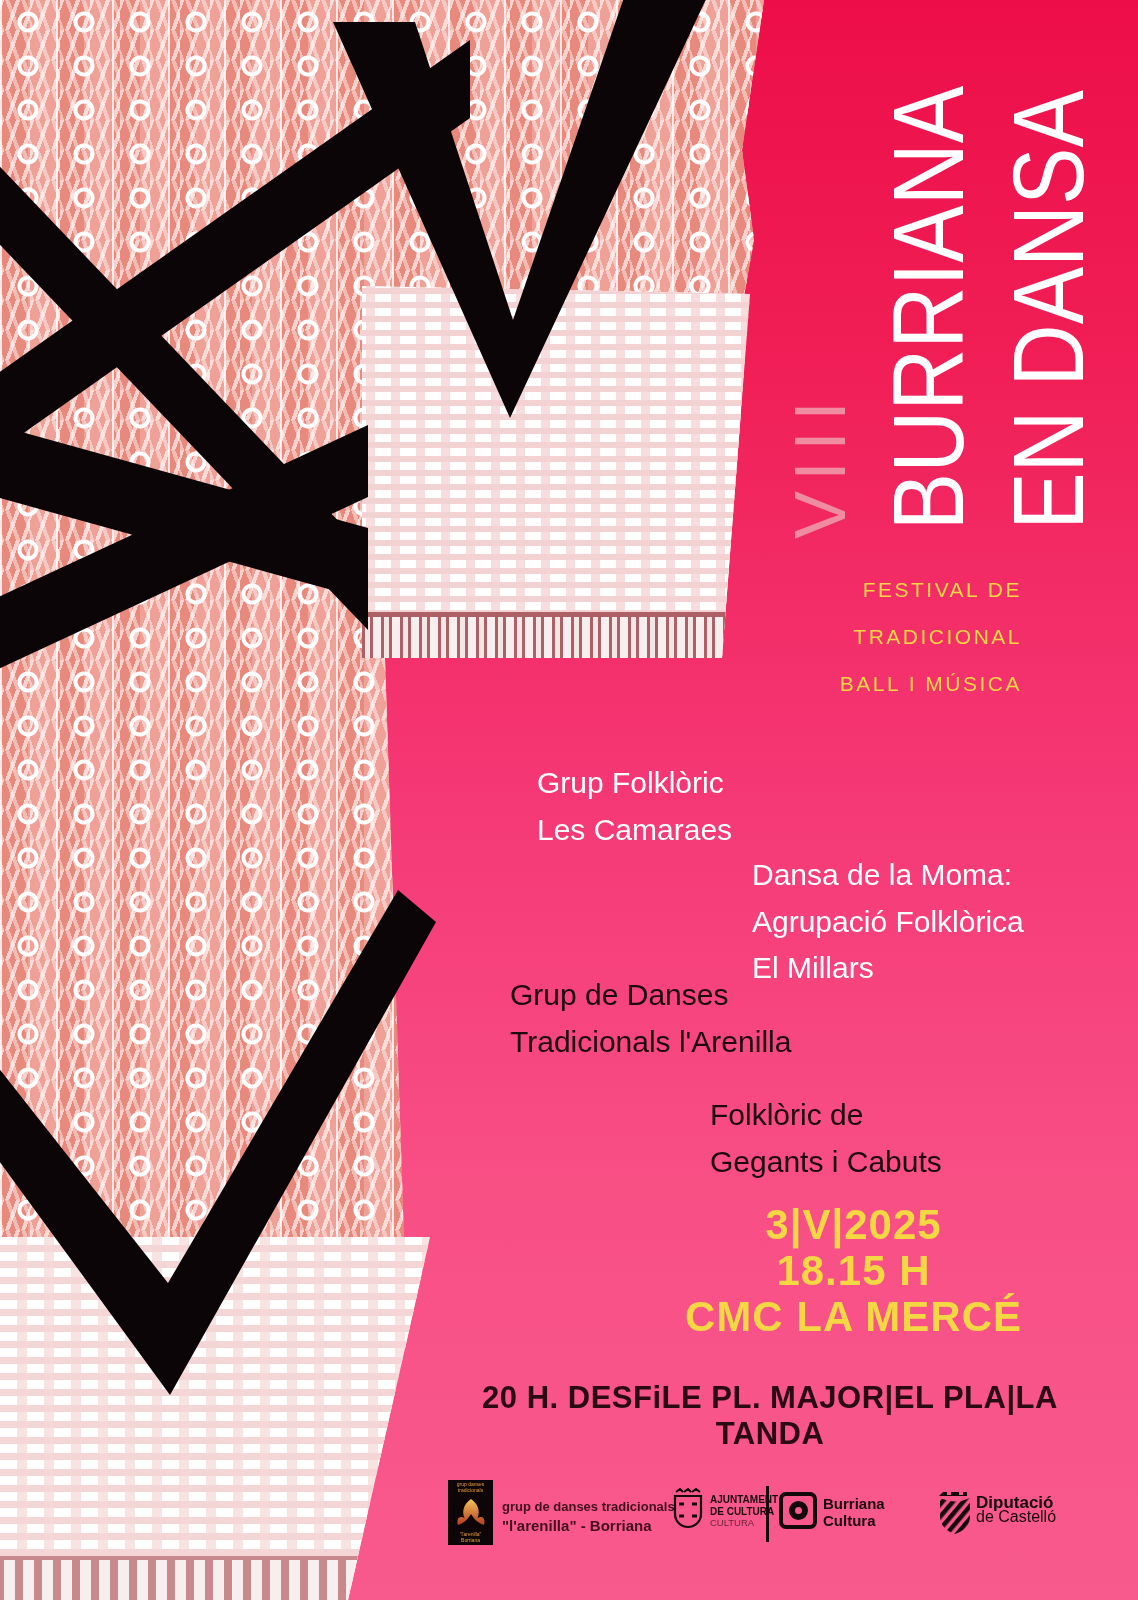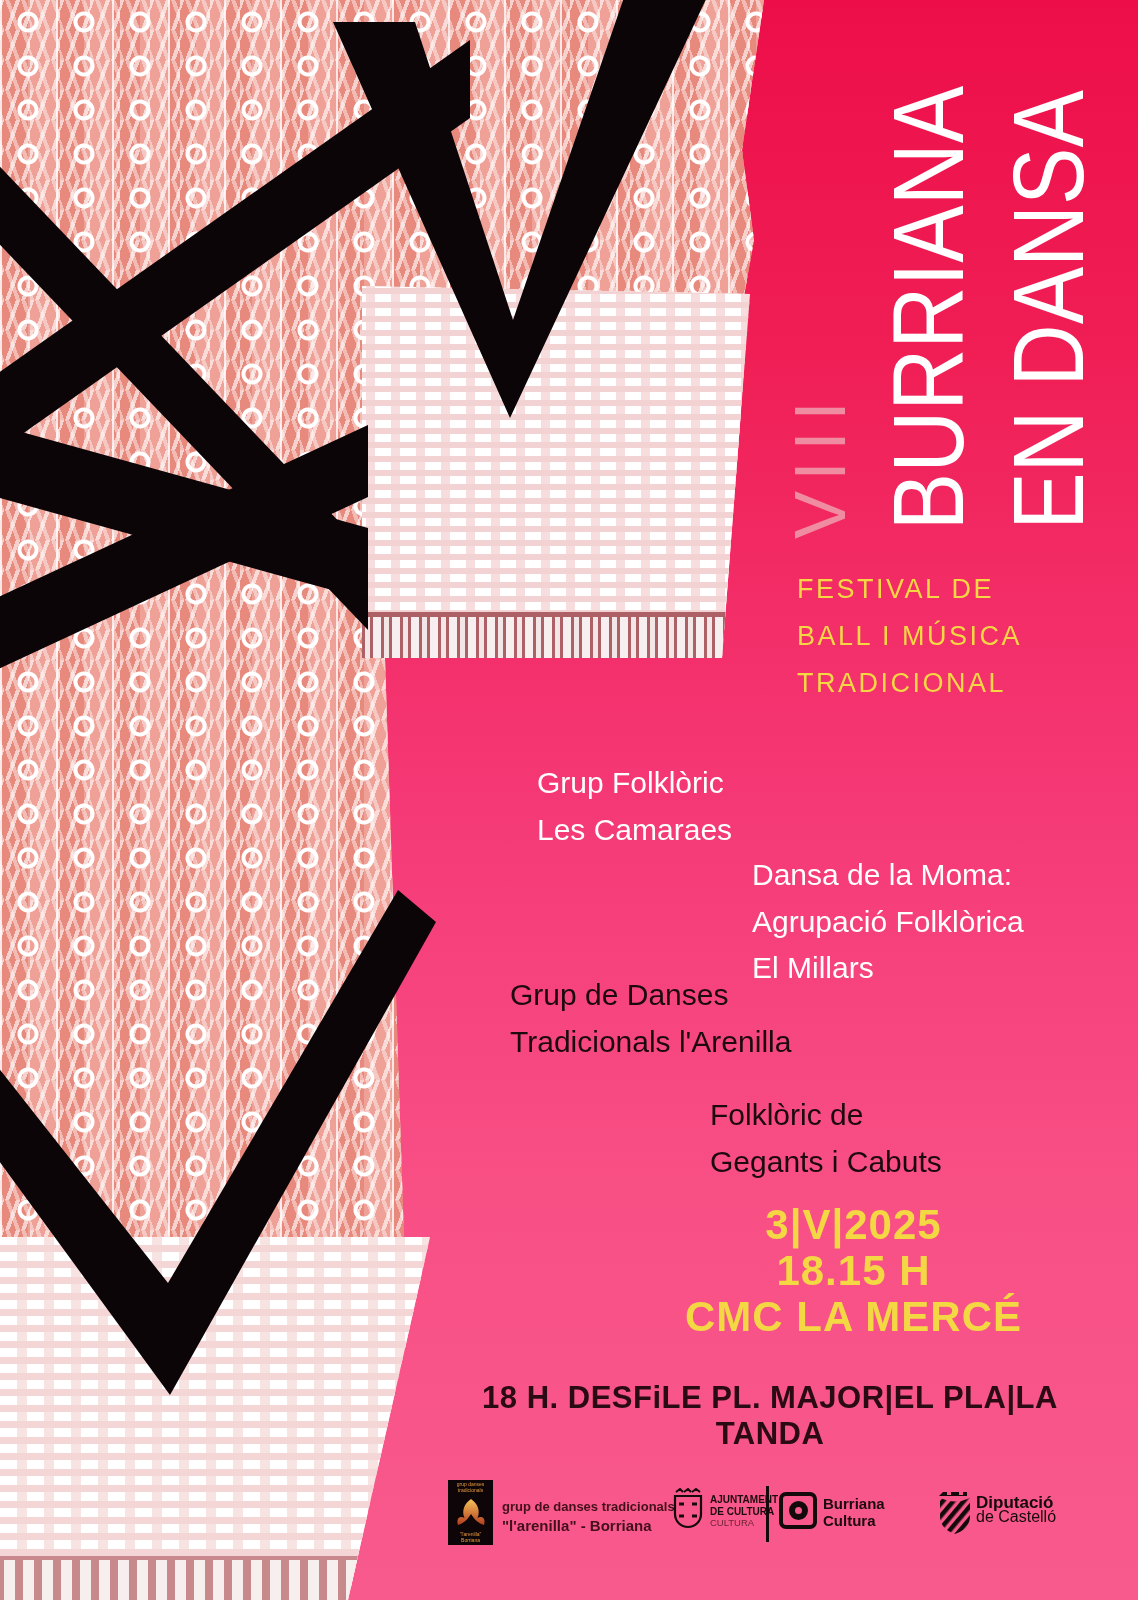--- a/index.html
+++ b/index.html
@@ -56,22 +56,22 @@
   
   .ribbons{position:absolute;inset:0;z-index:3;pointer-events:none;}
   
   .vtext{position:absolute;z-index:4;text-align:center;white-space:nowrap;}
   .t-viii{left:720px;top:425px;width:200px;height:80px;line-height:80px;
     font-size:72px;letter-spacing:10px;color:#ef8ca1;transform:rotate(-90deg);}
   .t-burriana{left:648px;top:243px;width:560px;height:130px;line-height:130px;
     font-size:100px;color:#ffffff;transform:rotate(-90deg) scaleX(.86);}
   .t-endansa{left:768px;top:245px;width:560px;height:130px;line-height:130px;
     font-size:100px;color:#ffffff;transform:rotate(-90deg) scaleX(.86);}
-  .subtitle{position:absolute;z-index:4;right:116px;top:566px;text-align:left;
-    color:#f4d843;font-size:27px;letter-spacing:2.5px;line-height:47px;font-weight:400;}
+  .subtitle{position:absolute;z-index:4;right:116px;top:566px;text-align:right;
+    color:#f4d843;font-size:21px;letter-spacing:2.5px;line-height:47px;font-weight:400;}
   .group{position:absolute;z-index:4;font-size:30px;font-weight:400;line-height:1.55;}
   .group span{display:block;}
   .g1{left:537px;top:760px;color:#ffffff;}
   .g2{left:752px;top:852px;color:#ffffff;}
   .g3{left:510px;top:972px;color:#1c0a10;}
   .g4{left:710px;top:1092px;color:#1c0a10;}
   .when{position:absolute;z-index:4;right:116px;top:1202px;text-align:center;
     color:#f4d843;font-size:42px;font-weight:700;letter-spacing:1px;line-height:46px;}
   .parade{position:absolute;z-index:4;left:430px;top:1380px;width:680px;text-align:center;
     color:#2a0a14;font-size:31px;font-weight:700;letter-spacing:.5px;}
@@ -117,22 +117,22 @@
     <polygon fill="#0b0508" points="333,22 415,22 513,320 630,-20 715,-20 510,418"></polygon>
     <polygon fill="#0b0508" points="-25,1038 168,1283 398,890 436,922 170,1395 -25,1128"></polygon>
   </svg>
 
   <div class="vtext t-viii">VIII</div>
   <div class="vtext t-burriana">BURRIANA</div>
   <div class="vtext t-endansa">EN DANSA</div>
 
   <div class="subtitle">
     <span style="display:block">FESTIVAL DE</span>
+    <span style="display:block">TRADICIONAL</span>
     <span style="display:block">BALL I MÚSICA</span>
-    <span style="display:block">TRADICIONAL</span>
   </div>
 
   <div class="group g1">
     <span>Grup Folklòric</span>
     <span>Les Camaraes</span>
   </div>
   <div class="group g2">
     <span>Dansa de la Moma:</span>
     <span>Agrupació Folklòrica</span>
     <span>El Millars</span>
@@ -145,21 +145,21 @@
     <span>Folklòric de</span>
     <span>Gegants i Cabuts</span>
   </div>
 
   <div class="when">
     <span style="display:block">3|V|2025</span>
     <span style="display:block">18.15 H</span>
     <span style="display:block">CMC LA MERCÉ</span>
   </div>
 
-  <div class="parade">18 H. DESFiLE PL. MAJOR|EL PLA|LA TANDA</div>
+  <div class="parade">20 H. DESFiLE PL. MAJOR|EL PLA|LA TANDA</div>
 
   <div class="footer">
 
     <div class="arenilla-logo">
       <div class="tiny">grup danses tradicionals</div>
       <svg width="36" height="30" viewBox="0 0 72 60">
         <defs>
           <linearGradient id="fl" x1="0" y1="0" x2="0" y2="1">
             <stop offset="0" stop-color="#f6c45a"></stop>
               <stop offset="1" stop-color="#b33b1f"></stop>

